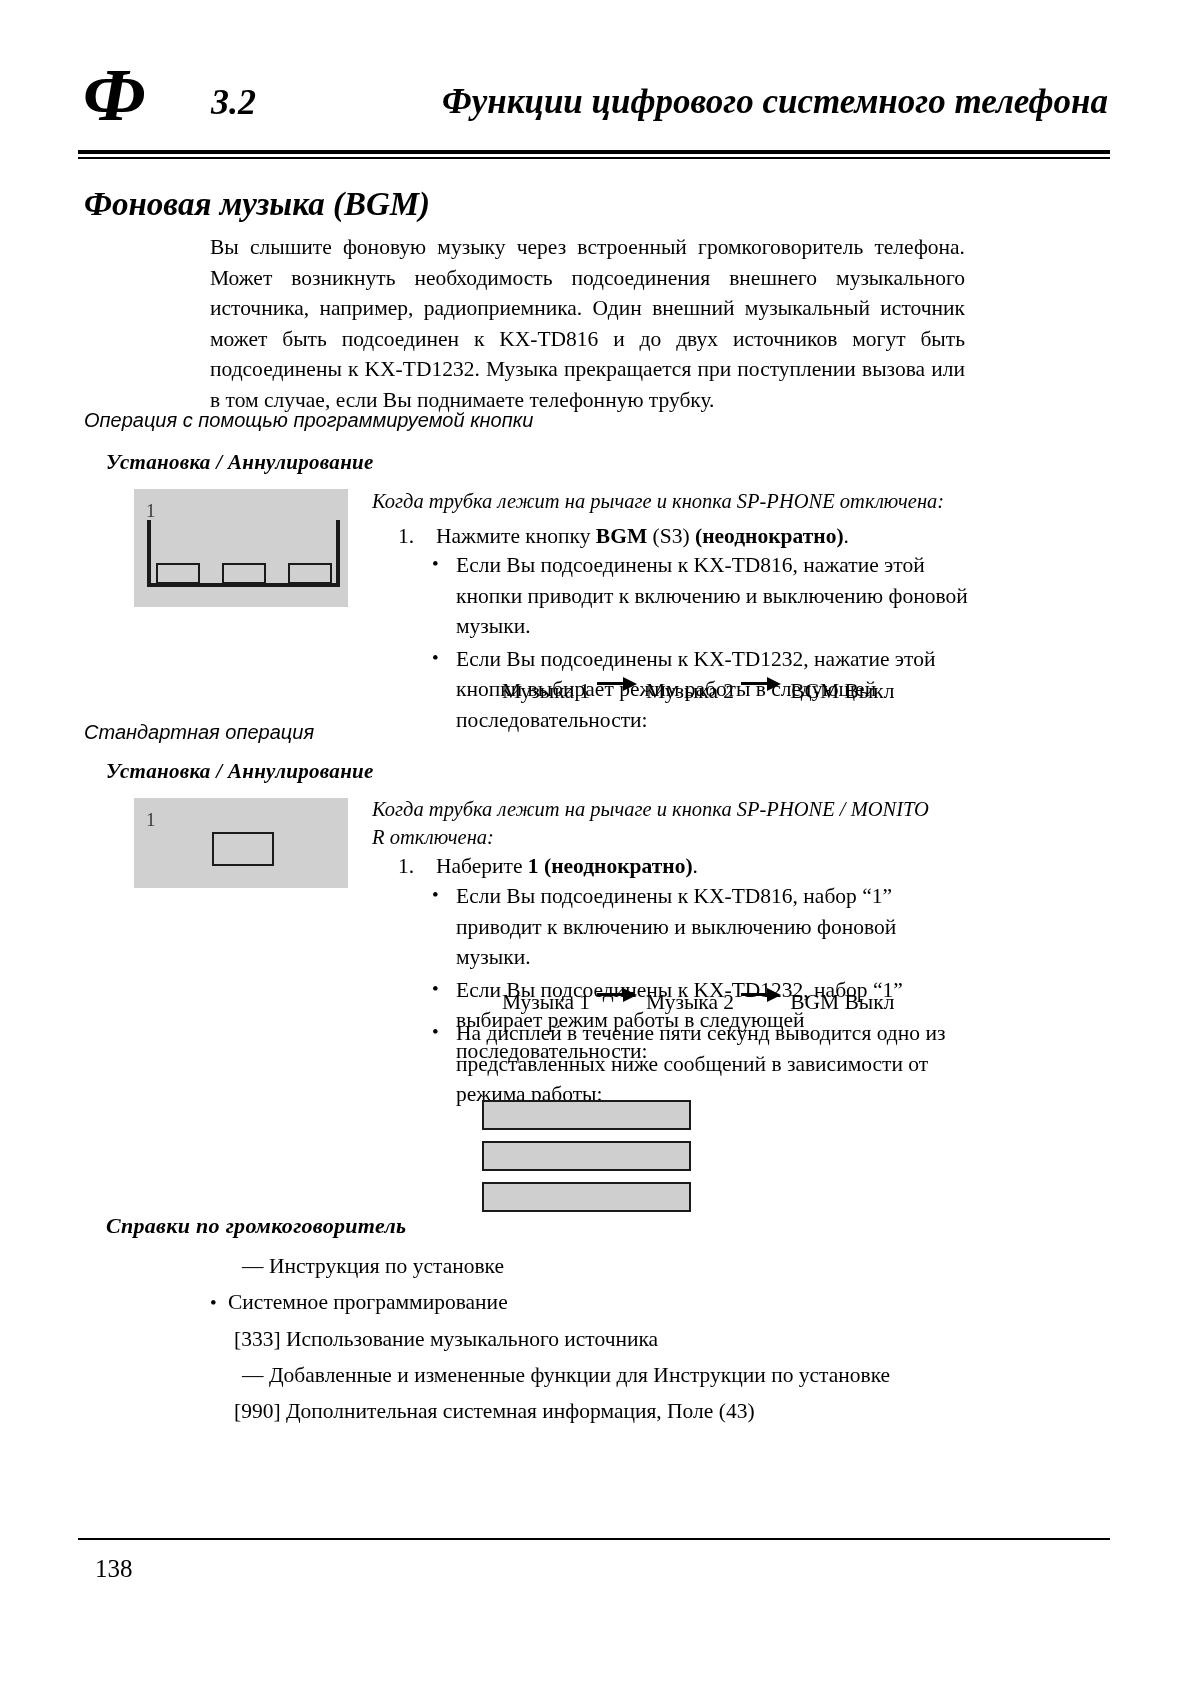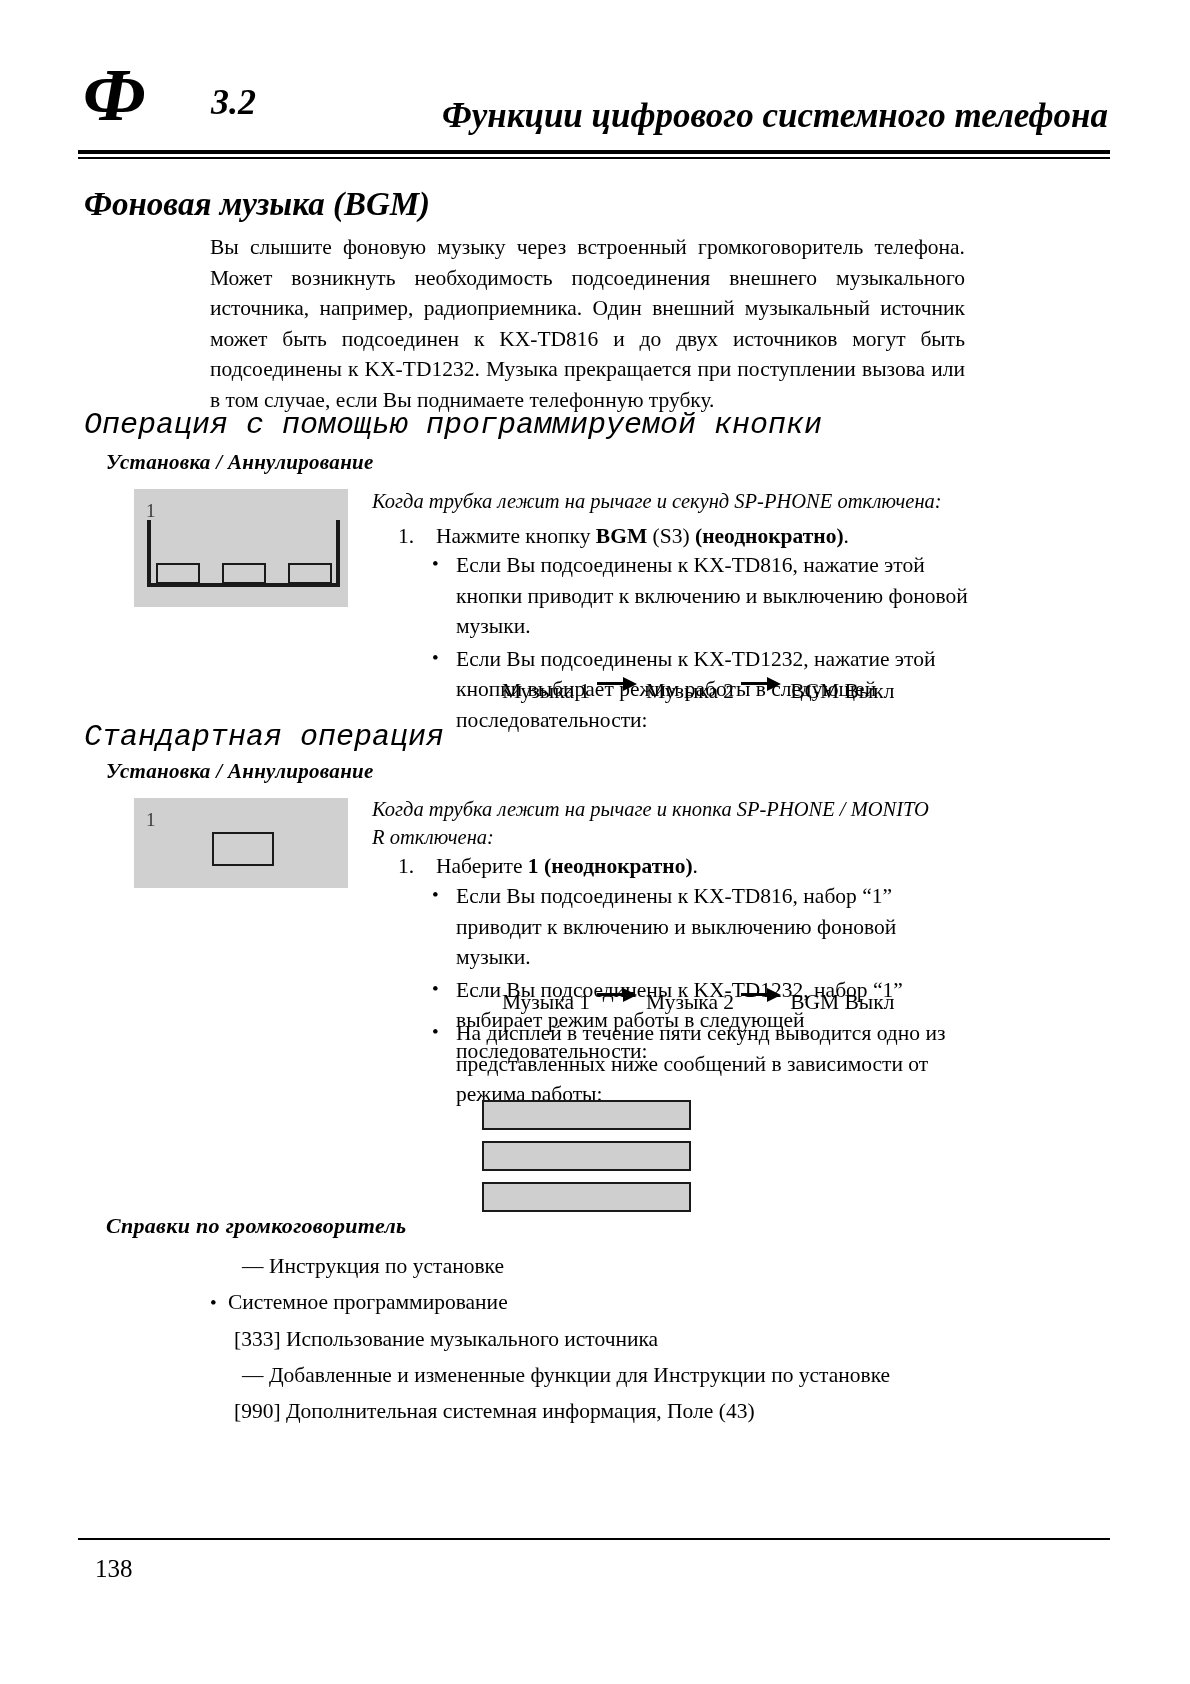--- a/index.html
+++ b/index.html
@@ -49,21 +49,21 @@
     top: 22px;
     font-family: "Liberation Serif", "DejaVu Serif", serif;
     font-style: italic;
     font-weight: bold;
     font-size: 36px;
     line-height: 1;
   }
   .header-title {
     position: absolute;
     right: 0px;
-    top: 36px;
+    top: 22px;
     font-family: "Liberation Serif", "DejaVu Serif", serif;
     font-style: italic;
     font-weight: bold;
     font-size: 35px;
     line-height: 1;
     white-space: nowrap;
   }
   .header-rules {
     position: absolute;
     left: 78px;
@@ -85,24 +85,24 @@
     position: absolute;
     font-family: "Liberation Serif", "DejaVu Serif", serif;
     font-style: italic;
     font-weight: bold;
     font-size: 33px;
     line-height: 1;
     white-space: nowrap;
   }
   .h2 {
     position: absolute;
-    font-family: Liberation Mono, monospace;
+    font-family: Liberation Sans, sans-serif;
     font-style: italic;
     font-weight: normal;
-    font-size: 30px;
+    font-size: 20px;
     line-height: 1;
     white-space: nowrap;
   }
   .h3 {
     position: absolute;
     font-family: "Liberation Serif", "DejaVu Serif", serif;
     font-style: italic;
     font-weight: bold;
     font-size: 21px;
     line-height: 1;
@@ -290,21 +290,21 @@
   <div class="h3" style="left:106px; top:452px;">Установка / Аннулирование</div>
 
   <div class="figure" style="left:134px; top:489px; width:214px; height:118px;">
     <div class="fig-label" style="left:12px; top:12px;">1</div>
     <div class="fig-phone-outline" style="left:13px; top:31px; width:185px; height:63px;"></div>
     <div class="fig-key" style="left:22px; top:74px; width:40px; height:17px;"></div>
     <div class="fig-key" style="left:88px; top:74px; width:40px; height:17px;"></div>
     <div class="fig-key" style="left:154px; top:74px; width:40px; height:17px;"></div>
   </div>
 
-  <div class="cond" style="left:372px; top:487px; width:620px;">Когда трубка лежит на рычаге и секунд SP-PHONE отключена:</div>
+  <div class="cond" style="left:372px; top:487px; width:620px;">Когда трубка лежит на рычаге и кнопка SP-PHONE отключена:</div>
 
   <div class="step" style="left:398px; top:521px; width:570px;">
     <span class="step-num">1.</span>
     <span class="step-body"><span>Нажмите кнопку </span><b>BGM</b><span> (S3) </span><b>(неоднократно)</b><span>.</span></span>
   </div>
 
   <div class="bullets" style="left:430px; top:550px; width:545px;">
     <div class="bullet-row">
       <span class="bullet-dot">•</span>
       <span>Если Вы подсоединены к KX-TD816, нажатие этой кнопки приводит к включению и выключению фоновой музыки.</span>

